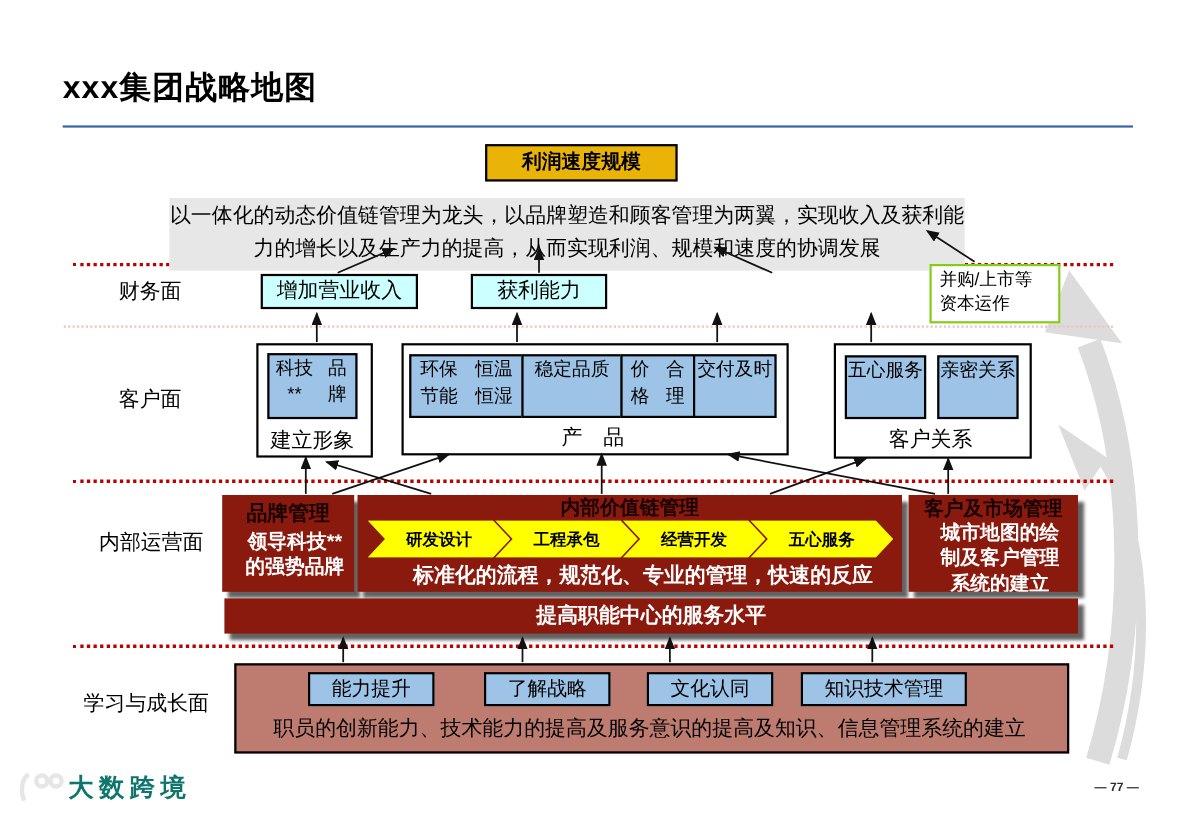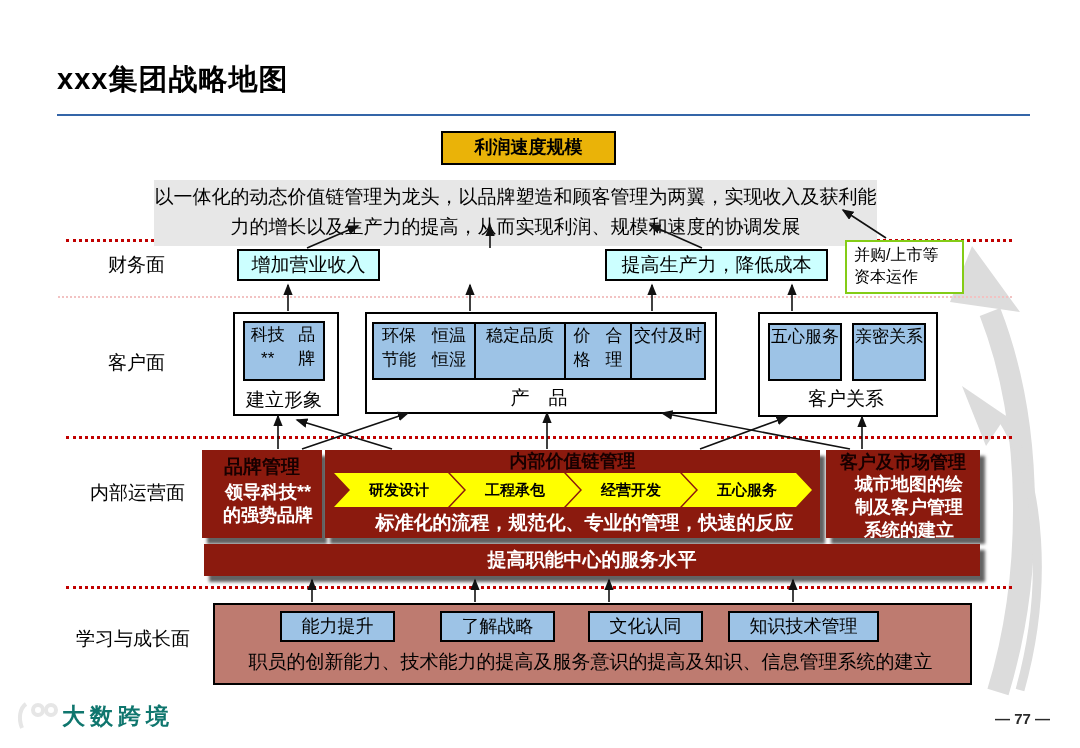--- a/index.html
+++ b/index.html
@@ -38,21 +38,21 @@
     clip-path:polygon(0% 0%,calc(100% - 16px) 0%,100% 50%,calc(100% - 16px) 100%,0% 100%,16px 50%);
     display:flex;align-items:center;justify-content:center;font-size:15px;font-weight:bold;color:#000;
     filter:drop-shadow(2px 3px 1px rgba(60,0,0,.6));}
   .servicebar{left:204px;top:544px;width:776px;height:32px;background:#8B1A0E;box-shadow:5px 6px 3px rgba(45,45,45,.75);
     color:#fff;font-weight:bold;font-size:19px;text-align:center;line-height:32px;}
   
   .learncont{left:213px;top:603px;width:755px;height:78px;background:#BE7B70;border:2.5px solid #000;}
   .learnbox{background:#9DC3E6;border:2px solid #000;font-size:18px;text-align:center;line-height:27px;height:27px;}
   .learncap{left:218px;top:649px;width:745px;text-align:center;font-size:19px;}
   
-  .pagenum{left:995px;top:710px;width:80px;font-size:15px;font-weight:600;color:#2b2b2b;}
+  .pagenum{left:995px;top:710px;width:80px;font-size:11px;font-weight:600;color:#2b2b2b;}
   .watermark{left:14px;top:698px;display:flex;align-items:center;gap:4px;color:#0f766e;
     font-size:23px;font-weight:bold;letter-spacing:5px;}
   svg.overlay{position:absolute;left:0;top:0;pointer-events:none;}
 </style>
 </head>
 <body>
 
 <div id="stage">
 
   <svg class="overlay" width="1080" height="748" style="z-index:0">
@@ -72,21 +72,21 @@
   <div class="abs sep-light" style="left:58px;top:296px;width:954px;z-index:1"></div>
   <div class="abs sep" style="left:66px;top:436px;width:946px;z-index:1"></div>
   <div class="abs sep" style="left:66px;top:586px;width:946px;z-index:1"></div>
 
   <div class="abs rowlabel" style="left:108px;top:252px">财务面</div>
   <div class="abs rowlabel" style="left:108px;top:350px">客户面</div>
   <div class="abs rowlabel" style="left:90px;top:480px">内部运营面</div>
   <div class="abs rowlabel" style="left:76px;top:626px">学习与成长面</div>
 
   <div class="abs cyanbox" style="left:237px;top:249px;width:139px;z-index:2">增加营业收入</div>
-  <div class="abs cyanbox" style="left:605px;top:249px;width:219px;z-index:2">提高生产力，降低成本</div>
+  <div class="abs cyanbox" style="left:428px;top:249px;width:120px;z-index:2">获利能力</div>
   <div class="abs whitebox" style="left:845px;top:240px;width:108px;height:48px;padding:2px 0 0 7px;font-size:16px;line-height:22px;z-index:2">
     <div>并购/上市等</div>
     <div>资本运作</div>
   </div>
 
   <div class="abs cont" style="left:233px;top:312px;width:102px;height:100px;z-index:2"></div>
   <div class="abs bluebox" style="left:243px;top:321px;width:78px;height:56px;z-index:2">
     <div>科技**</div>
     <div>品牌</div>
   </div>

